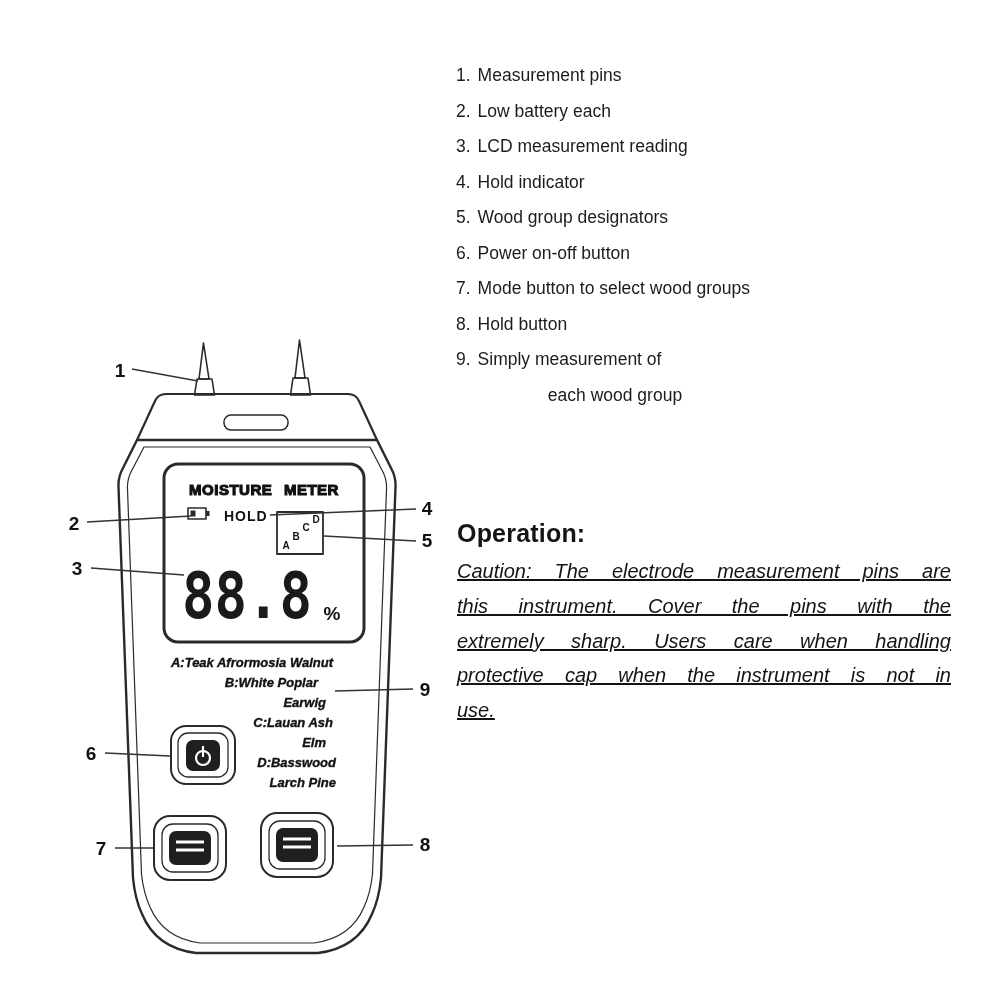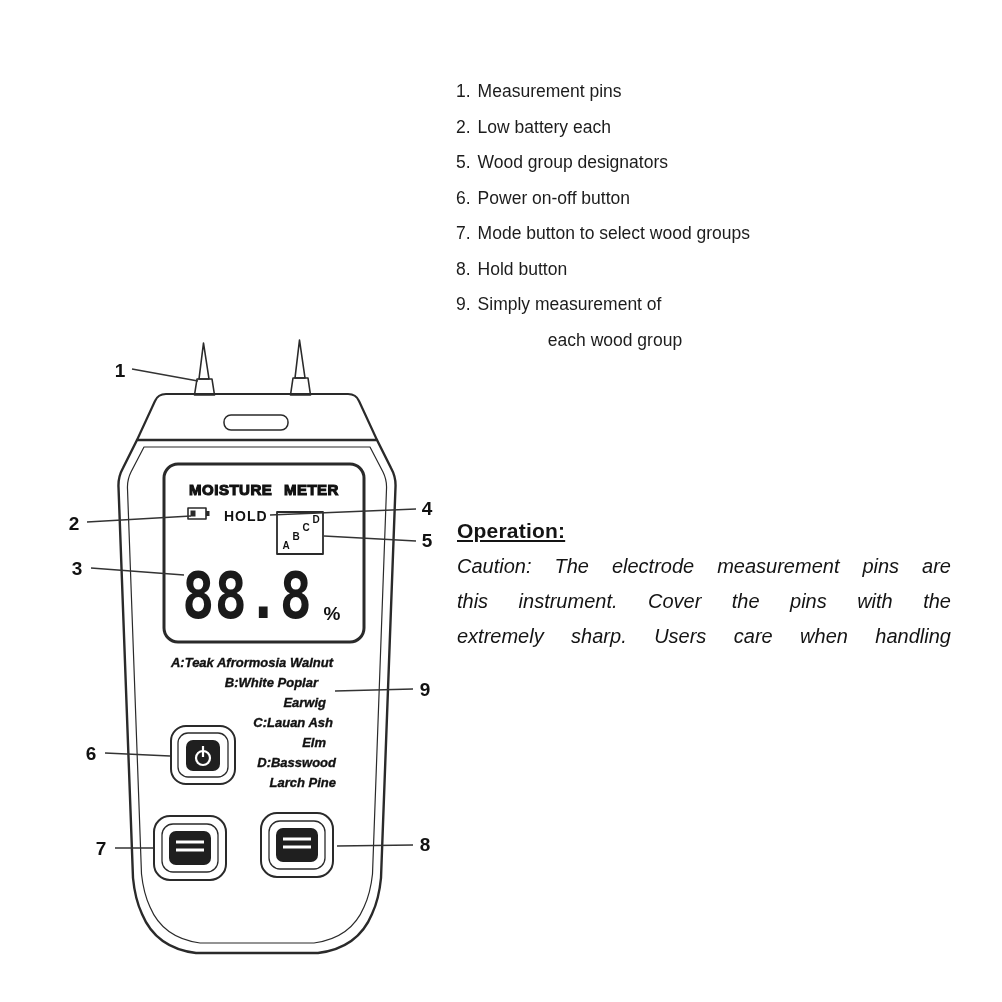--- a/index.html
+++ b/index.html
@@ -2,28 +2,28 @@
 <html><head>
 <meta charset="utf-8">
 <style>
   * { margin:0; padding:0; box-sizing:border-box; }
   html,body { width:1002px; height:1002px; background:#ffffff; }
   body { font-family:"Liberation Sans", sans-serif; color:#1b1b1b; position:relative; }
   .page { position:absolute; left:0; top:0; width:1002px; height:1002px; background:#ffffff; overflow:hidden; }
 
   svg.diagram { position:absolute; left:0; top:0; }
 
-  .parts-list { position:absolute; left:456px; top:74px; font-size:17.5px; color:#1c1c1c; }
+  .parts-list { position:absolute; left:456px; top:58px; font-size:17.5px; color:#1c1c1c; }
   .parts-list .row { line-height:35.5px; white-space:nowrap; }
   .parts-list .num { display:inline-block; margin-right:7px; }
   .parts-list .wrap2 { line-height:35.5px; padding-left:24px; white-space:nowrap;text-align:center; }
 
   .operation { position:absolute; left:457px; top:519px; width:494px; color:#141414; }
-  .op-heading { font-size:21px; font-weight:bold; letter-spacing:.2px;text-decoration:underline; }
-  .caution { margin-top:6px; font-size:20px; font-style:italic; line-height:34.8px; }
+  .op-heading { font-size:25px; font-weight:bold; letter-spacing:.2px; }
+  .caution { margin-top:6px; font-size:20px; font-style:italic; line-height:34.8px;text-decoration:underline; }
   .cline { text-align:justify; text-align-last:justify; }
   .cline-last { text-align-last:left; }
 
   .dev-line { fill:none; stroke:#2a2a2a; stroke-linejoin:round; stroke-linecap:round; }
   .callout-line { stroke:#333; stroke-width:1.4; }
   .marker { font: bold 19px "Liberation Sans", sans-serif; fill:#111; }
   .brand-text { font: bold 15px "Liberation Sans", sans-serif; fill:#111; letter-spacing:.5px; word-spacing:7px; paint-order:stroke; stroke:#111; stroke-width:1.1px; }
   .hold-text { font: bold 14px "Liberation Sans", sans-serif; fill:#111; letter-spacing:1px; }
   .lcd-digits { font: bold 64px "DejaVu Sans Mono", monospace; fill:#1a1a1a; }
   .percent { font: bold 19px "Liberation Sans", sans-serif; fill:#111; }
@@ -133,32 +133,36 @@
       <text class="marker" x="91" y="760" text-anchor="middle">6</text>
       <text class="marker" x="101" y="855" text-anchor="middle">7</text>
       <text class="marker" x="425" y="851" text-anchor="middle">8</text>
       <text class="marker" x="425" y="696" text-anchor="middle">9</text>
     </g>
   </svg>
 
   <div class="parts-list">
     <div class="row"><span class="num">1.</span><span>Measurement pins</span></div>
     <div class="row"><span class="num">2.</span><span>Low battery each</span></div>
+    <div class="row"><span class="num">3.</span><span>LCD measurement reading</span></div>
+    <div class="row"><span class="num">4.</span><span>Hold indicator</span></div>
     <div class="row"><span class="num">5.</span><span>Wood group designators</span></div>
     <div class="row"><span class="num">6.</span><span>Power on-off button</span></div>
     <div class="row"><span class="num">7.</span><span>Mode button to select wood groups</span></div>
     <div class="row"><span class="num">8.</span><span>Hold button</span></div>
     <div>
       <div class="row"><span class="num">9.</span><span>Simply measurement of</span></div>
       <div class="wrap2">each wood group</div>
     </div>
   </div>
 
   <div class="operation">
     <div class="op-heading">Operation:</div>
     <div class="caution">
       <div class="cline">Caution: The electrode measurement pins are</div>
       <div class="cline">this instrument. Cover the pins with the</div>
       <div class="cline">extremely sharp. Users care when handling</div>
+      <div class="cline">protective cap when the instrument is not in</div>
+      <div class="cline cline-last">use.</div>
     </div>
   </div>
 
 </div>
 
 </body></html>

